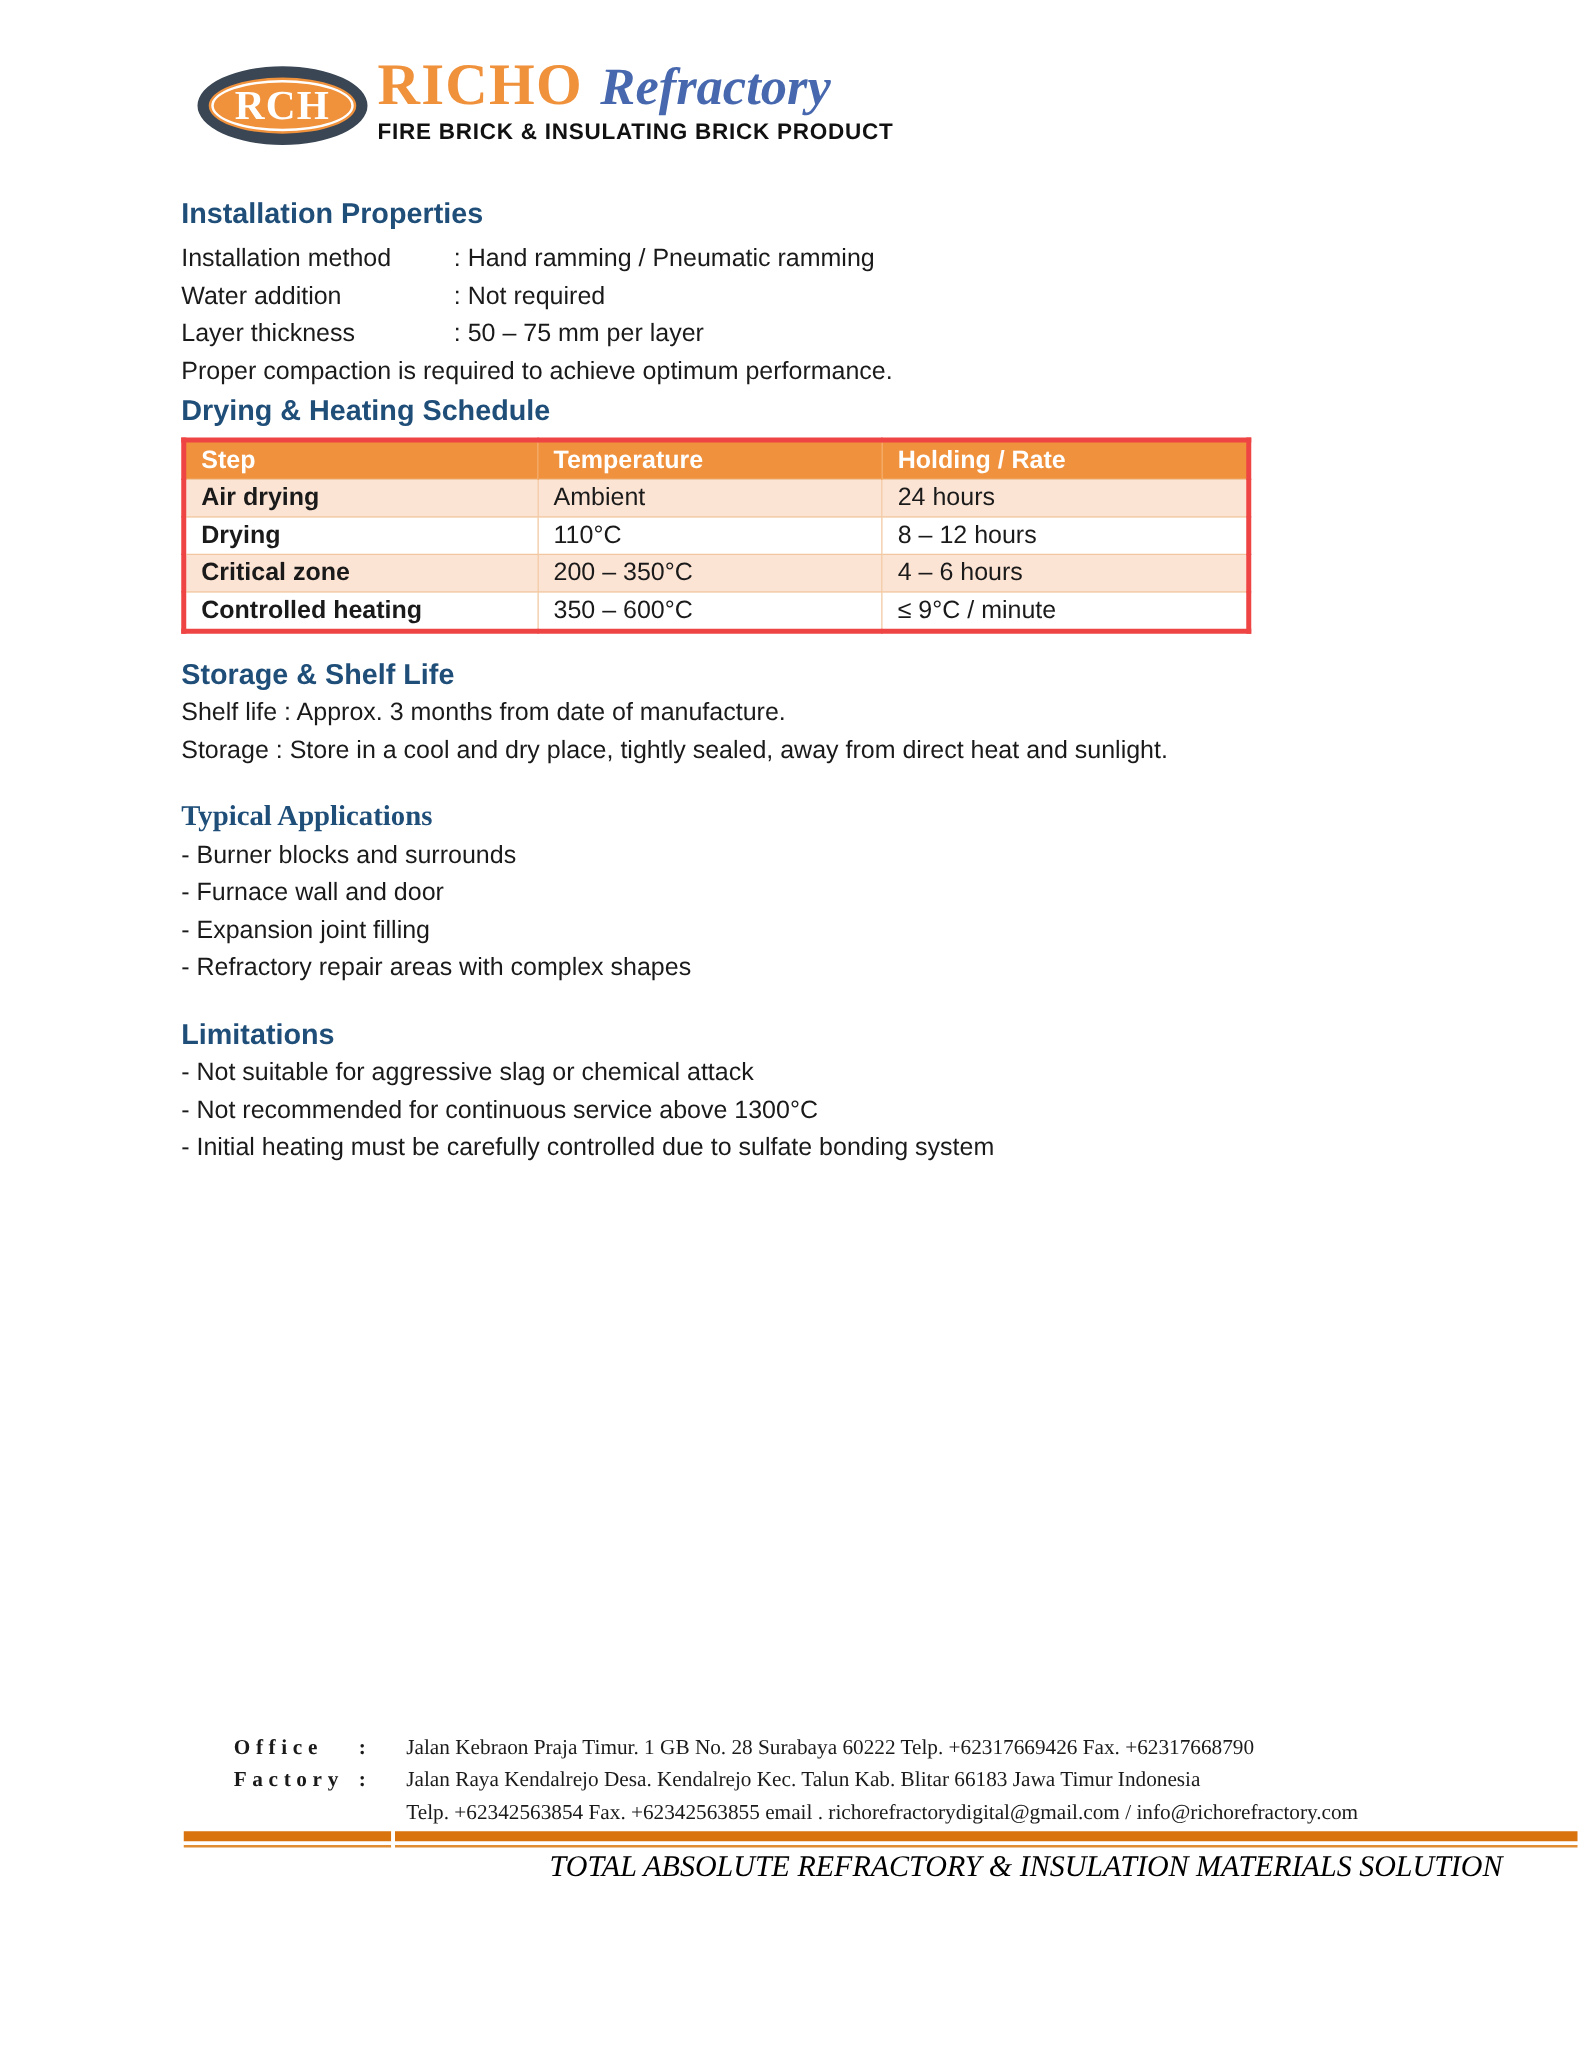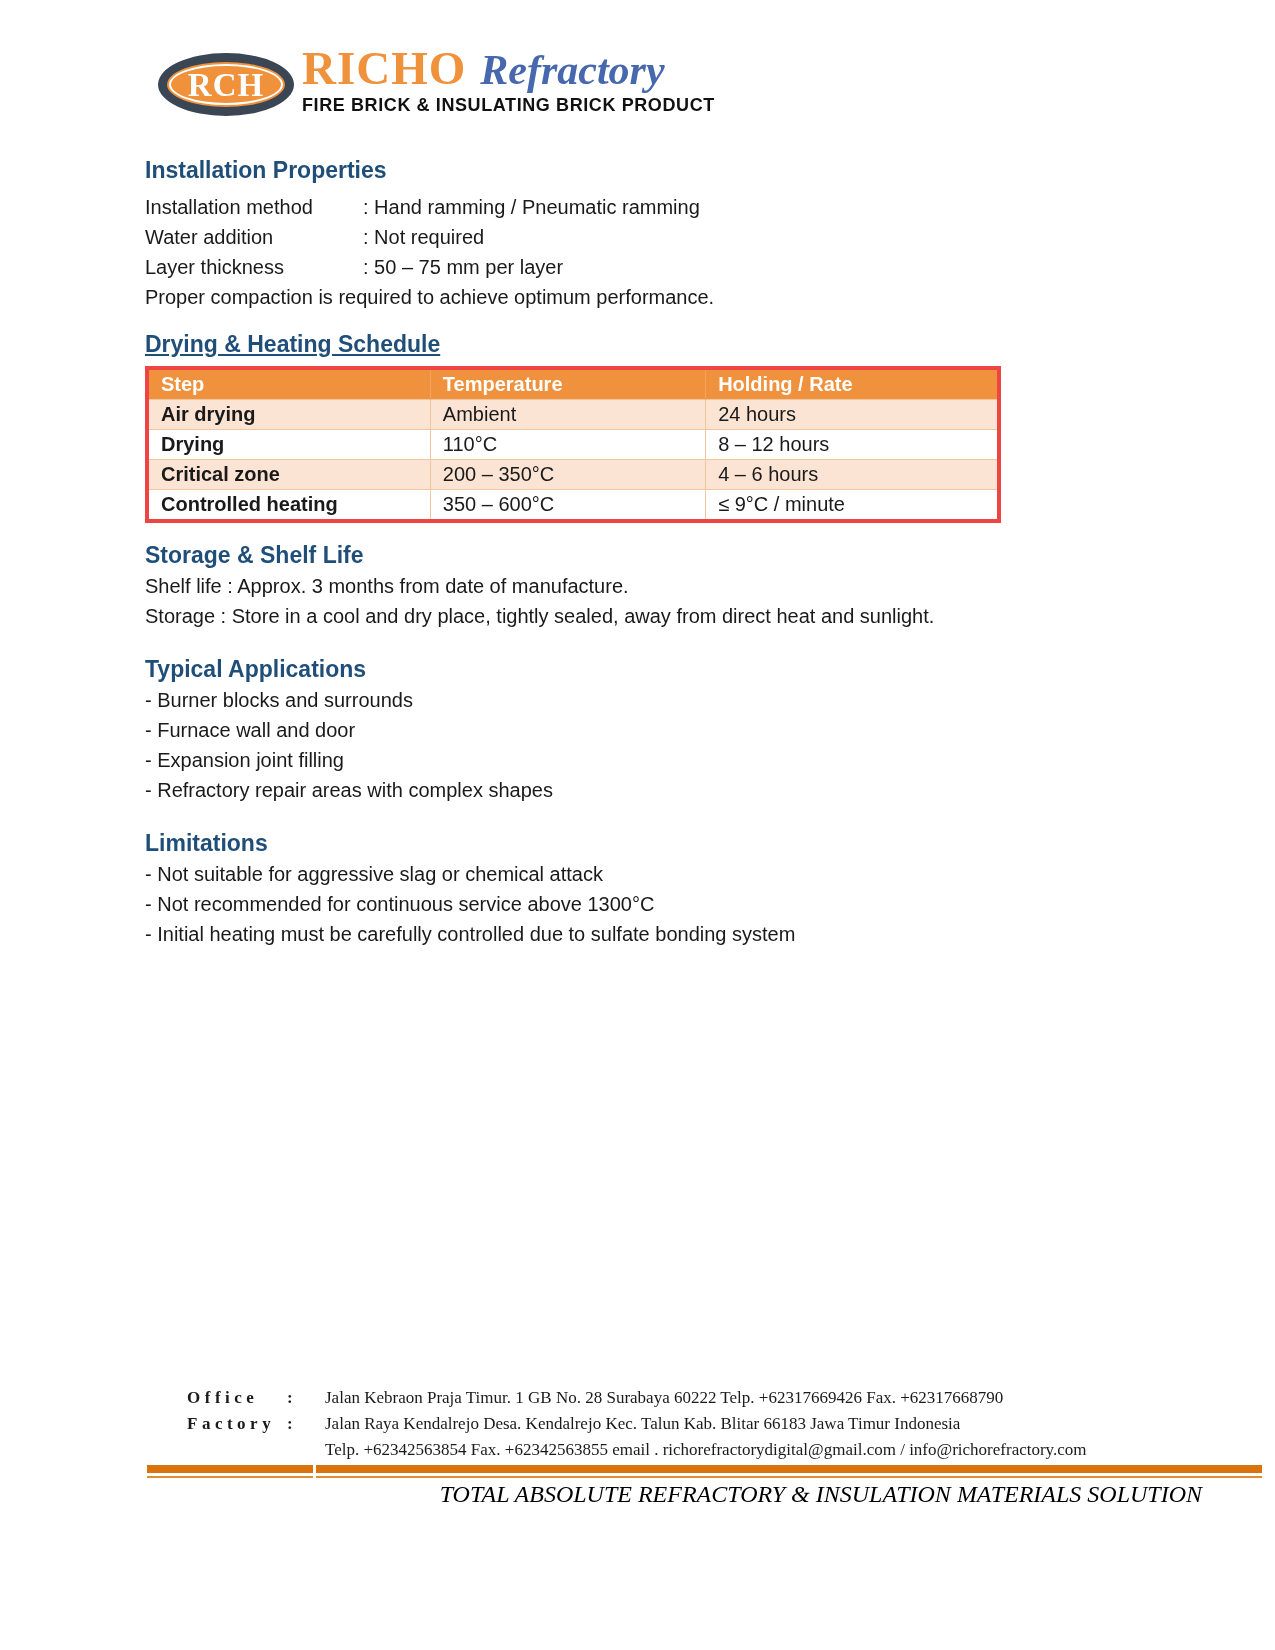--- a/index.html
+++ b/index.html
@@ -57,21 +57,21 @@
   .content { margin: 0 80px 0 145px; }
   h2.section-title {
     font-size: 23px; line-height: 28px; font-weight: bold;
     color: #1f4e79; margin: 0;
   }
   .body-line { font-size: 20px; line-height: 30px; }
   .sec-installation h2 { margin-top: 40px; }
   .kv-rows { margin-top: 8px; }
   .kv-row { display: flex; }
   .kv-label { width: 218px; flex: 0 0 auto; }
-  .sec-drying h2 { margin-top: 18px; text-decoration: underline; }
+  .sec-drying h2 { margin-top: 2px; }
 
   
   table.schedule {
     border-collapse: collapse;
     width: 856px;
     margin-top: 8px;
     font-size: 20px;
     border: 4px solid #ef4444;
   }
   table.schedule th {
@@ -81,21 +81,21 @@
   }
   table.schedule td {
     padding: 3px 12px; line-height: 23px;
     border: 1px solid #f2c7a0;
   }
   table.schedule td.col-step { font-weight: bold; }
   table.schedule tr.alt { background: #fce4d4; }
 
   .sec-storage h2 { margin-top: 18px; }
   .sec-storage .body-line:first-of-type { margin-top: 2px; }
-  .sec-applications h2 { margin-top: 24px; }
+  .sec-applications h2 { margin-top: 24px; font-family: Liberation Serif, serif; }
   .sec-applications .body-line:first-of-type { margin-top: 2px; }
   .sec-limitations h2 { margin-top: 24px; }
   .sec-limitations .body-line:first-of-type { margin-top: 2px; }
 
   
   .footer {
     position: absolute; left: 147px; top: 1385px; width: 1115px;
     font-family: "Liberation Serif", serif;
   }
   .contact-row { display: flex; font-size: 17px; line-height: 26px; }

